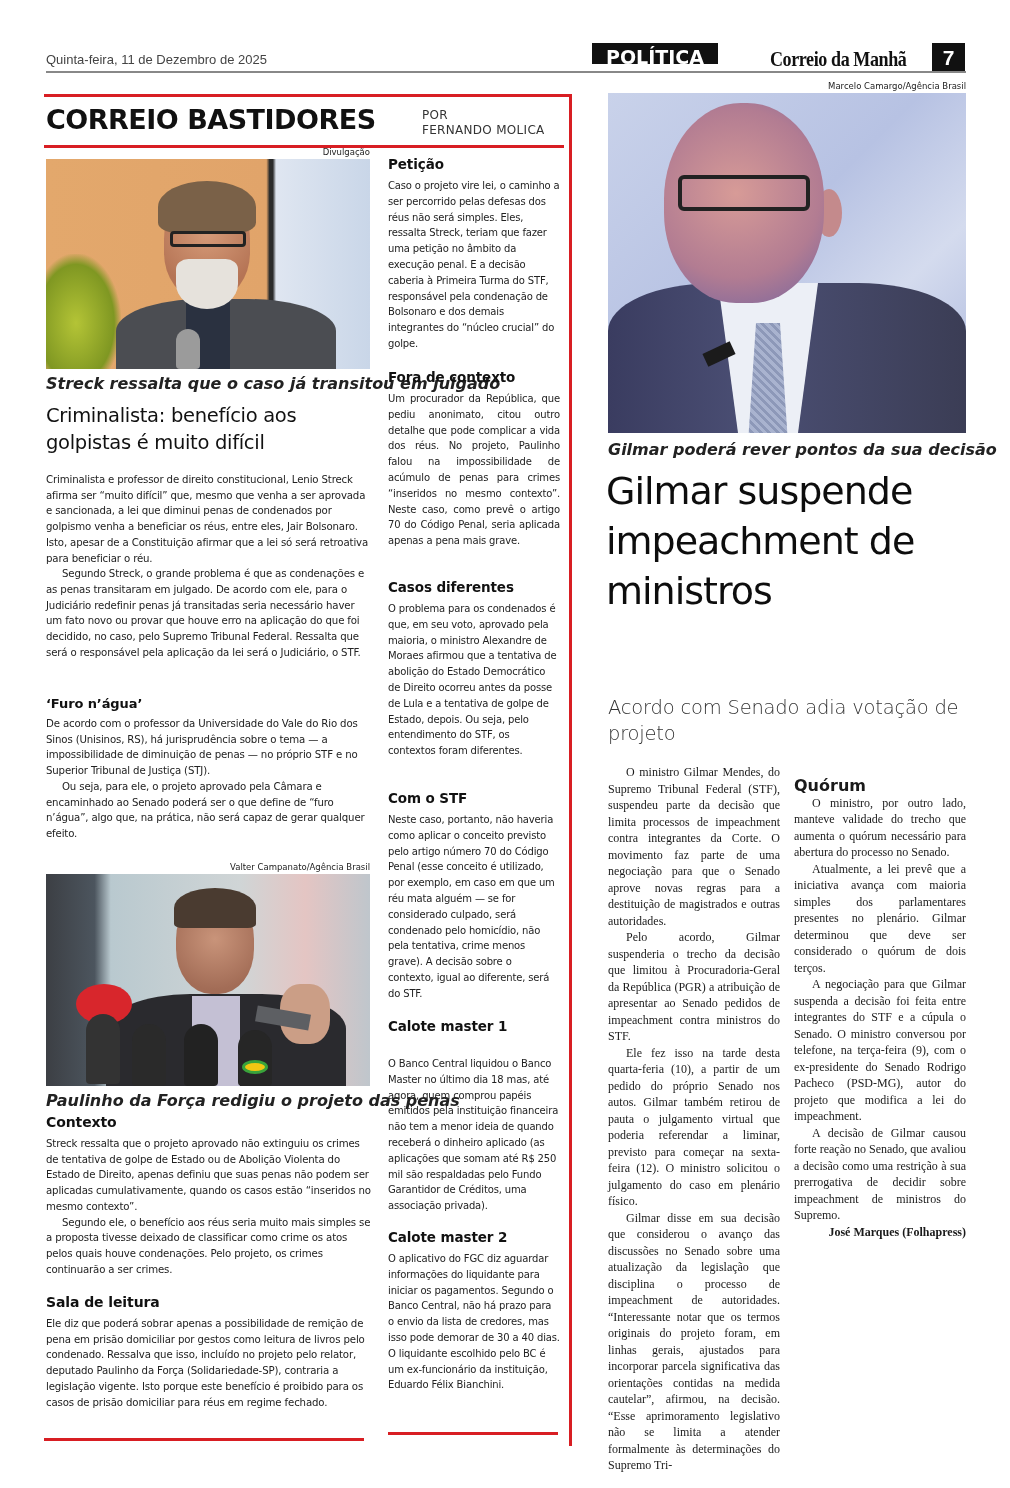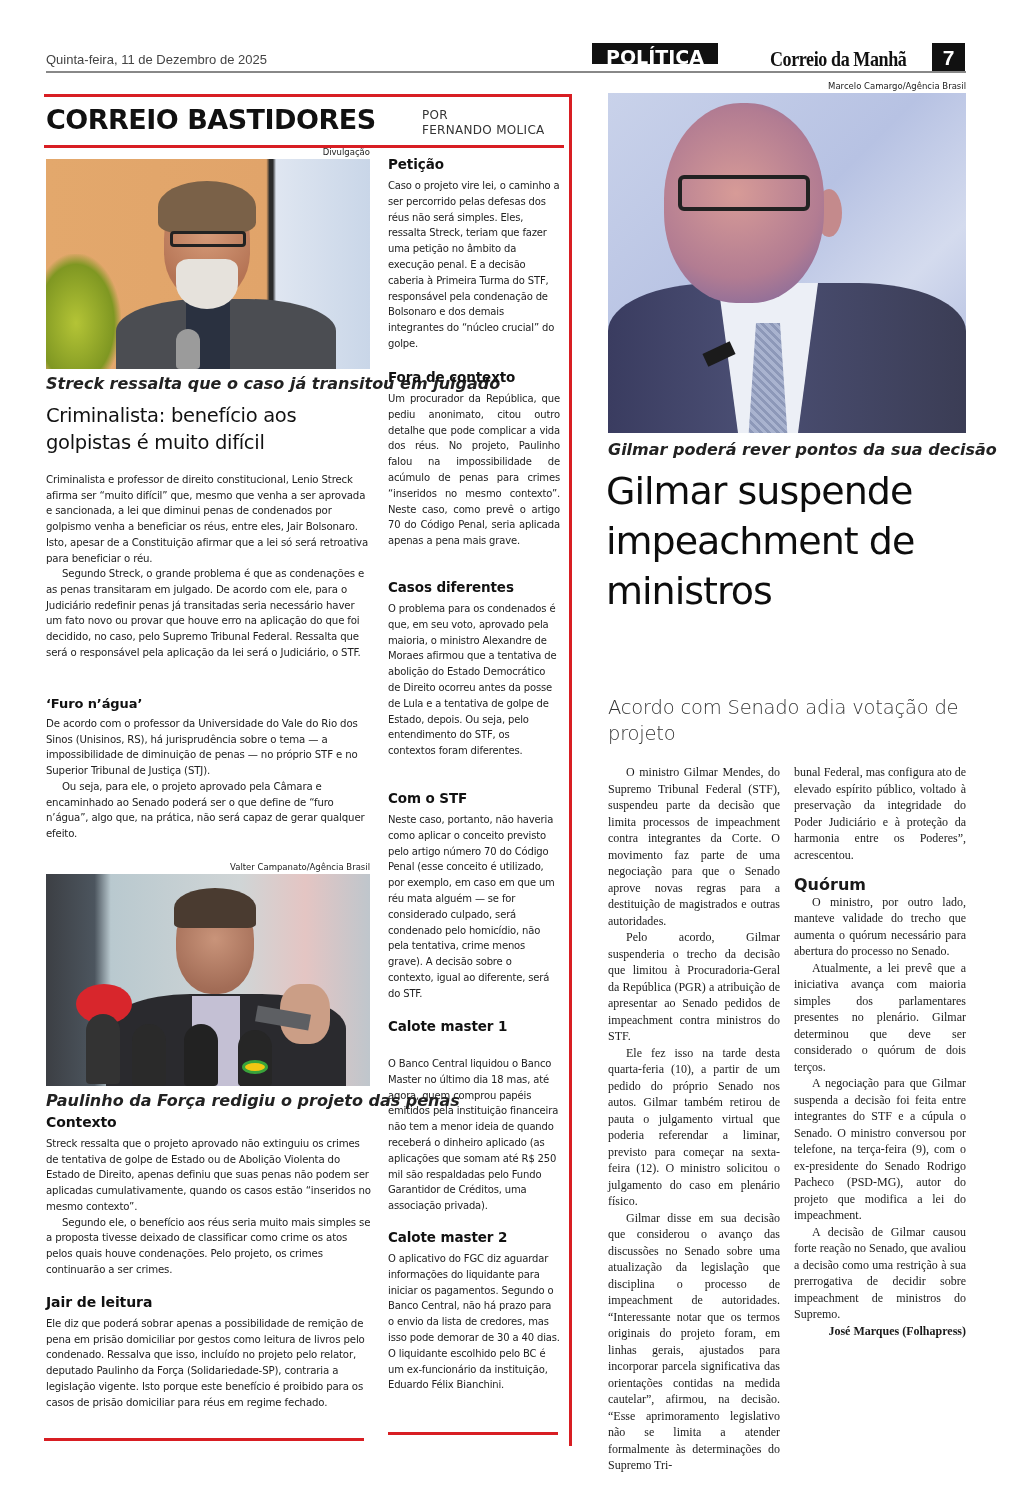--- a/index.html
+++ b/index.html
@@ -138,21 +138,21 @@
   <div class="logo-green"></div>
 </div>
 <div class="caption" style="left:46px; top:1091px;">Paulinho da Força redigiu o projeto das penas</div>
 
 <div class="sub-head" style="left:46px; top:1114px; font-size:14px;">Contexto</div>
 <div class="body-sans" style="left:46px; top:1136px; width:326px;">
   <p>Streck ressalta que o projeto aprovado não extinguiu os crimes de tentativa de golpe de Estado ou de Abolição Violenta do Estado de Direito, apenas definiu que suas penas não podem ser aplicadas cumulativamente, quando os casos estão “inseridos no mesmo contexto”.</p>
   <p>Segundo ele, o benefício aos réus seria muito mais simples se a proposta tivesse deixado de classificar como crime os atos pelos quais houve condenações. Pelo projeto, os crimes continuarão a ser crimes.</p>
 </div>
 
-<div class="sub-head" style="left:46px; top:1294px; font-size:14px;">Jair de leitura</div>
+<div class="sub-head" style="left:46px; top:1294px; font-size:14px;">Sala de leitura</div>
 <div class="body-sans" style="left:46px; top:1316px; width:326px;">
   <p>Ele diz que poderá sobrar apenas a possibilidade de remição de pena em prisão domiciliar por gestos como leitura de livros pelo condenado. Ressalva que isso, incluído no projeto pelo relator, deputado Paulinho da Força (Solidariedade-SP), contraria a legislação vigente. Isto porque este benefício é proibido para os casos de prisão domiciliar para réus em regime fechado.</p>
 </div>
 
 <div class="mid-col">
   <div class="sub-head" style="left:388px; top:156px;">Petição</div>
   <div class="body-sans" style="left:388px; top:178px; width:172px;">Caso o projeto vire lei, o caminho a ser percorrido pelas defesas dos réus não será simples. Eles, ressalta Streck, teriam que fazer uma petição no âmbito da execução penal. E a decisão caberia à Primeira Turma do STF, responsável pela condenação de Bolsonaro e dos demais integrantes do “núcleo crucial” do golpe.</div>
 
   <div class="sub-head" style="left:388px; top:369px;">Fora de contexto</div>
   <div class="body-sans" style="left:388px; top:391px; width:172px; text-align:justify;">Um procurador da República, que pediu anonimato, citou outro detalhe que pode complicar a vida dos réus. No projeto, Paulinho falou na impossibilidade de acúmulo de penas para crimes “inseridos no mesmo contexto”. Neste caso, como prevê o artigo 70 do Código Penal,  seria aplicada apenas a pena mais grave.</div>
@@ -186,20 +186,19 @@
 <div class="deck">Acordo com Senado adia votação de projeto</div>
 
 <div class="body-serif" style="left:608px; top:764px; width:172px;">
   <p>O ministro Gilmar Mendes, do Supremo Tribunal Federal (STF), suspendeu parte da decisão que limita processos de impeachment contra integrantes da Corte. O movimento faz parte de uma negociação para que o Senado aprove novas regras para a destituição de magistrados e outras autoridades.</p>
   <p>Pelo acordo, Gilmar suspenderia o trecho da decisão que limitou à Procuradoria-Geral da República (PGR) a atribuição de apresentar ao Senado pedidos de impeachment contra ministros do STF.</p>
   <p>Ele fez isso na tarde desta quarta-feria (10), a partir de um pedido do próprio Senado nos autos. Gilmar também retirou de pauta o julgamento virtual que poderia referendar a liminar, previsto para começar na sexta-feira (12). O ministro solicitou o julgamento do caso em plenário físico.</p>
   <p>Gilmar disse em sua decisão que considerou o avanço das discussões no Senado sobre uma atualização da legislação que disciplina o processo de impeachment de autoridades. “Interessante notar que os termos originais do projeto foram, em linhas gerais, ajustados para incorporar parcela significativa das orientações contidas na medida cautelar”, afirmou, na decisão. “Esse aprimoramento legislativo não se limita a atender formalmente às determinações do Supremo Tri-</p>
 </div>
 
 <div class="body-serif" style="left:794px; top:764px; width:172px;">
-  <p class="noindent">bunal Federal, mas configura ato de elevado espírito público, voltado à preservação da integridade do Poder Judiciário e à proteção da harmonia entre os Poderes”, acrescentou.</p>
   <p class="serif-sub">Quórum</p>
   <p>O ministro, por outro lado, manteve validade do trecho que aumenta o quórum necessário para abertura do processo no Senado.</p>
   <p>Atualmente, a lei prevê que a iniciativa avança com maioria simples dos parlamentares presentes no plenário. Gilmar determinou que deve ser considerado o quórum de dois terços.</p>
   <p>A negociação para que Gilmar suspenda a decisão foi feita entre integrantes do STF e a cúpula o Senado. O ministro conversou por telefone, na terça-feira (9), com o ex-presidente do Senado Rodrigo Pacheco (PSD-MG), autor do projeto que modifica a lei do impeachment.</p>
   <p>A decisão de Gilmar causou forte reação no Senado, que avaliou a decisão como uma restrição à sua prerrogativa de decidir sobre impeachment de ministros do Supremo.</p>
   <p class="byline">José Marques (Folhapress)</p>
 </div>
 
 </body></html>

